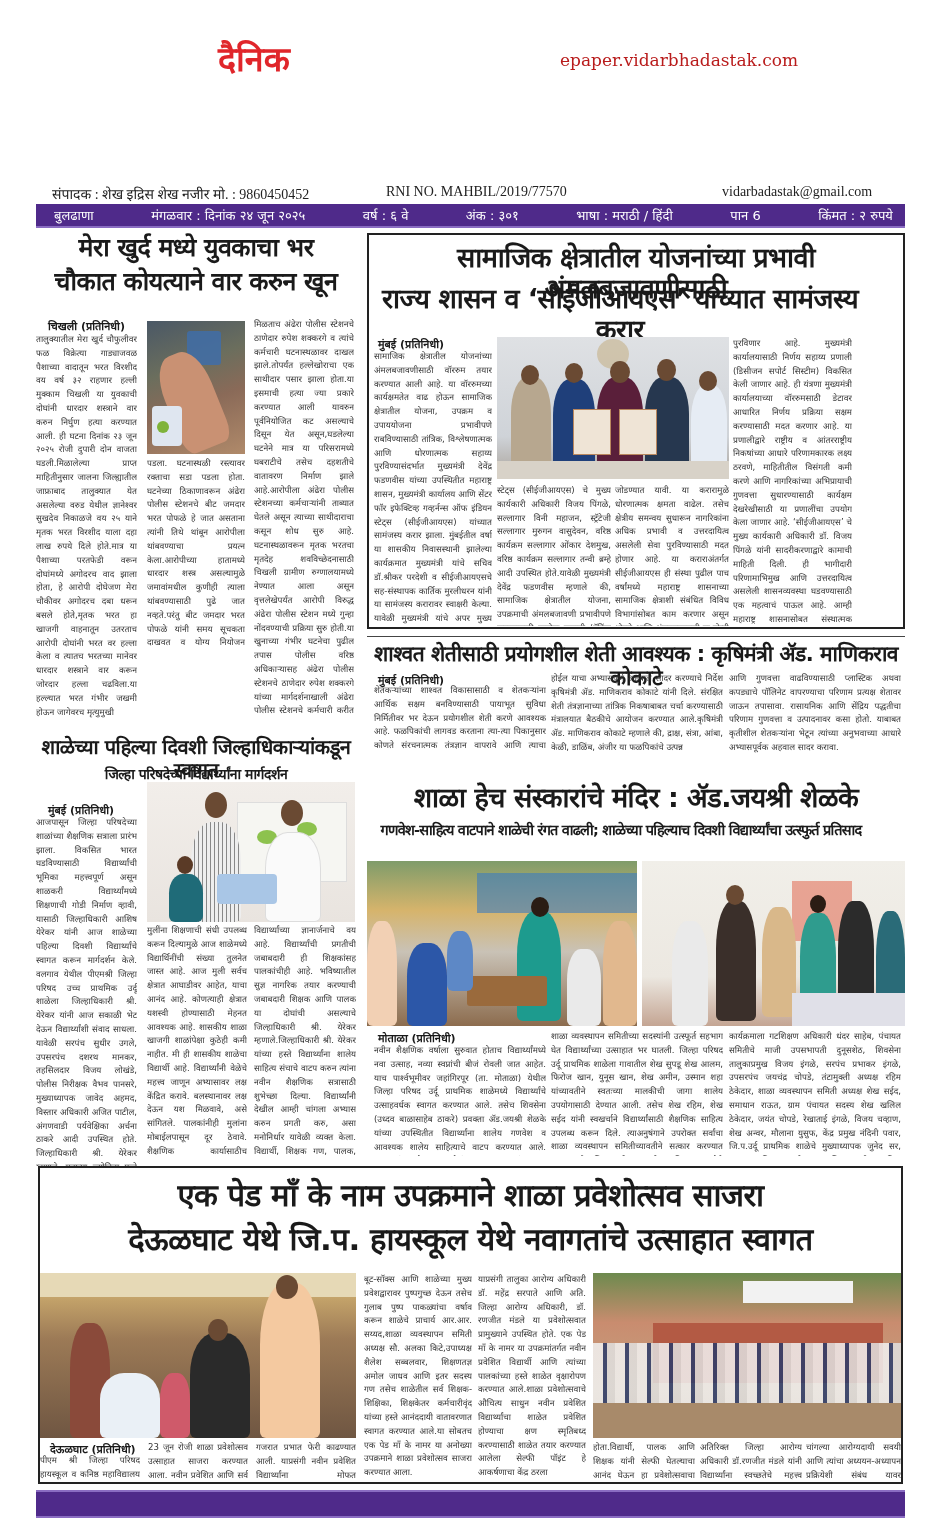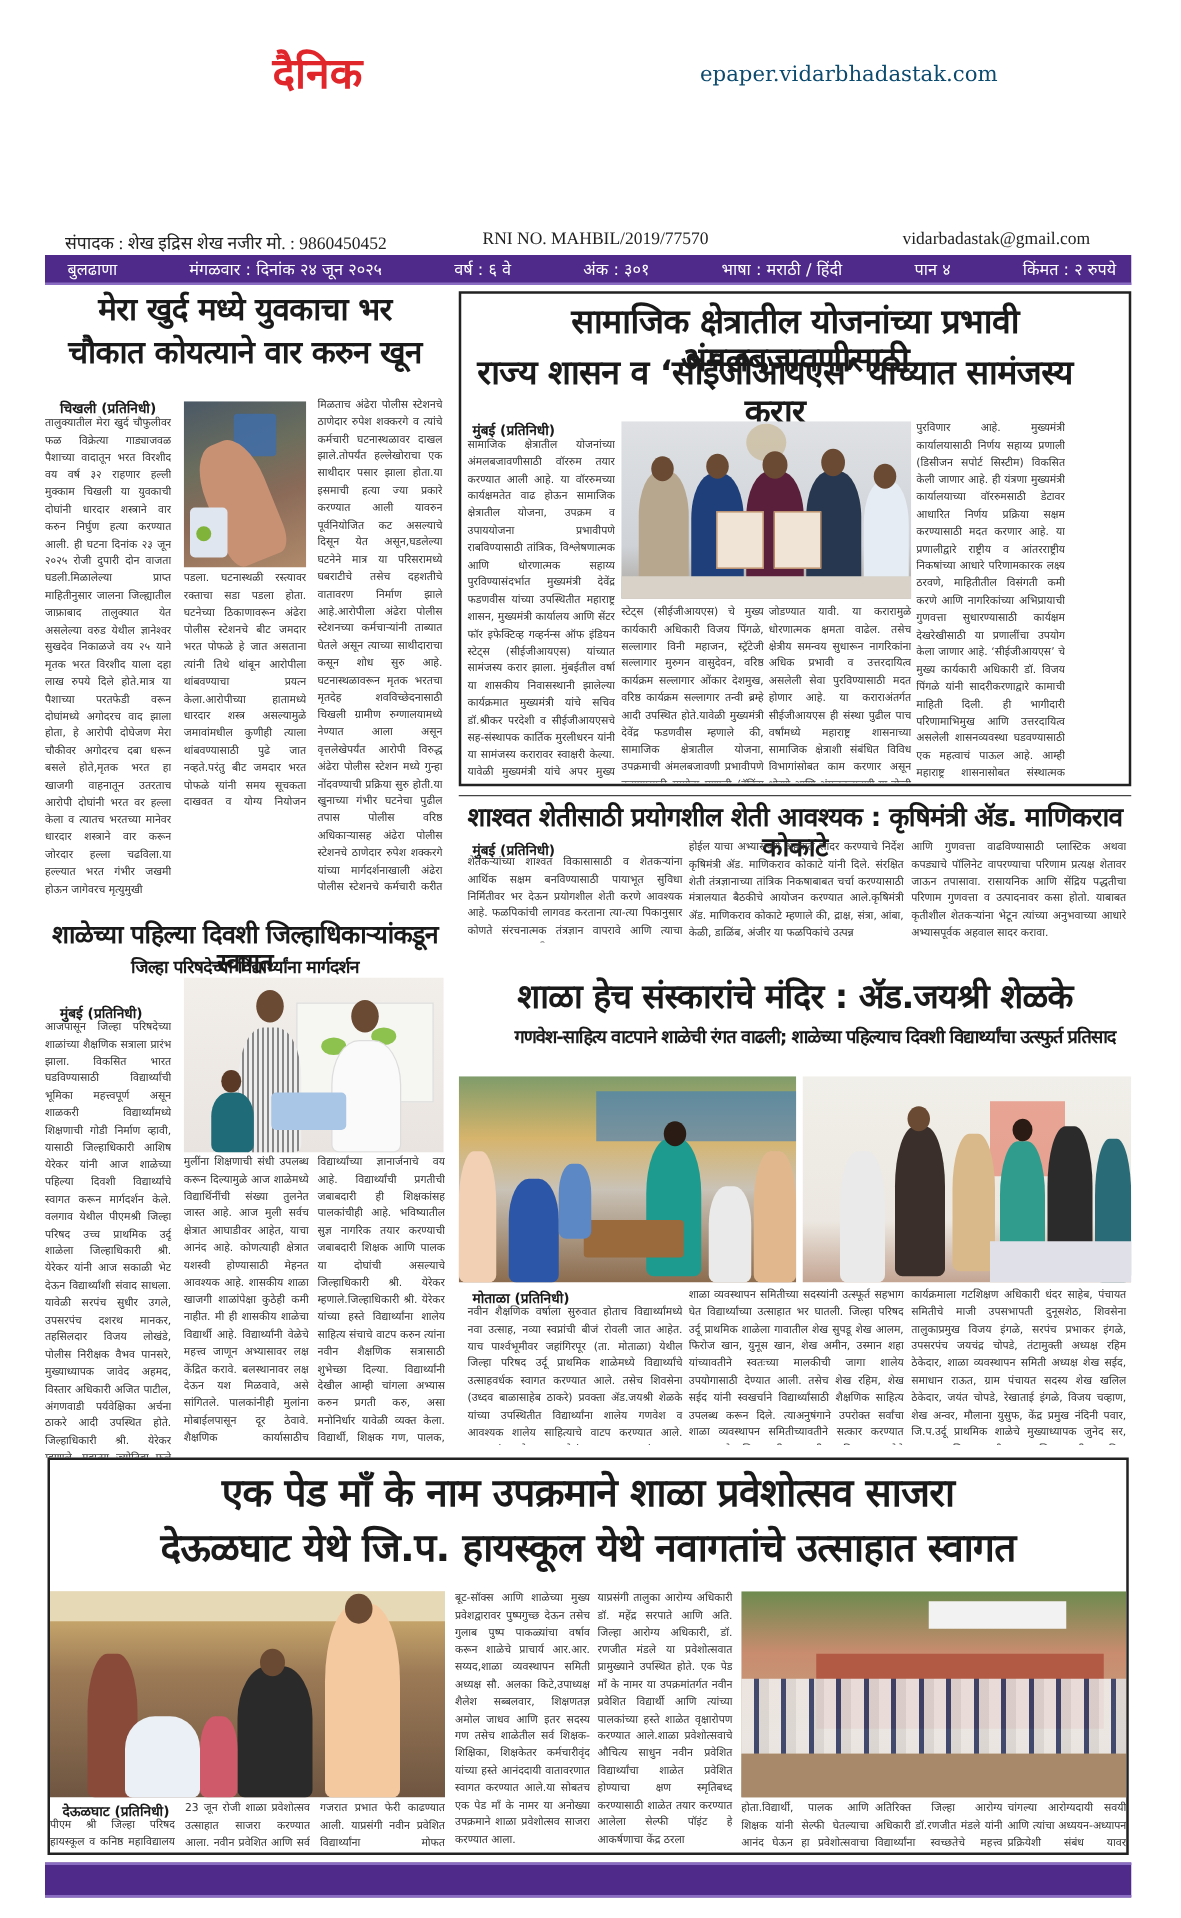--- a/index.html
+++ b/index.html
@@ -2,21 +2,21 @@
 <html><head>
 <meta charset="utf-8">
 <style>
   * { box-sizing: border-box; margin: 0; padding: 0; }
   html, body { width: 945px; height: 1534px; background: #ffffff; overflow: hidden; }
   body { font-family: "DejaVu Sans", sans-serif; color: #1a1a1a; position: relative; }
 
   .masthead { position: absolute; left: 0; top: 0; width: 945px; height: 185px; }
   .mast-dainik { position: absolute; left: 218px; top: 42px; font-size: 34px; font-weight: bold; color: #e0262b; line-height: 1; }
   .mast-title { position: absolute; left: 62px; top: 58px; font-size: 118px; font-weight: bold; color: #e0262b; line-height: 1; letter-spacing: -2px; text-shadow: 3px 3px 0 #b9b9b9; white-space: nowrap; }
-  .mast-url { position: absolute; left: 560px; top: 50px; font-family: "DejaVu Serif", serif; font-size: 17px; color: #0c4a6e; }
+  .mast-url { position: absolute; left: 560px; top: 50px; font-family: "DejaVu Serif", serif; font-size: 17px; color: #b91c1c; }
   .info-line { position: absolute; top: 184px; font-family: "Liberation Serif", serif; font-size: 14px; color: #222; white-space: nowrap; }
   .info-editor { left: 52px; }
   .info-rni { left: 370px; margin-left: 16px; }
   .info-email { left: 722px; }
 
   .datebar { position: absolute; left: 36px; top: 204px; width: 869px; height: 24px; background: #4f2a8a; color: #fff; font-size: 13px; display: flex; align-items: center; justify-content: space-between; padding: 0 12px 0 18px; border-bottom: 2px solid #8a6cc2; }
 
   .hl { font-weight: bold; color: #1a1a1a; text-align: center; line-height: 1.15; letter-spacing: -0.5px; }
   .dateline { font-weight: bold; font-size: 11px; }
   .body-text { font-size: 8.6px; line-height: 13.8px; text-align: justify; color: #333; overflow: hidden; }
@@ -41,21 +41,21 @@
 <div class="info-line info-editor">संपादक : शेख इद्रिस शेख नजीर मो. : 9860450452</div>
 <div class="info-line info-rni">RNI NO. MAHBIL/2019/77570</div>
 <div class="info-line info-email">vidarbadastak@gmail.com</div>
 
 <div class="datebar" style="background: rgb(79, 42, 138);">
   <span>बुलढाणा</span>
   <span>मंगळवार : दिनांक २४ जून २०२५</span>
   <span>वर्ष : ६ वे</span>
   <span>अंक : ३०१</span>
   <span>भाषा : मराठी / हिंदी</span>
-  <span>पान ४</span>
+  <span>पान 6</span>
   <span>किंमत : २ रुपये</span>
 </div>
 
 <div>
   <div class="hl" style="position:absolute;left:36px;top:234px;width:320px;font-size:25px;">मेरा खुर्द मध्ये युवकाचा भर</div>
   <div class="hl" style="position:absolute;left:36px;top:268px;width:320px;font-size:25px;">चौकात कोयत्याने वार करुन खून</div>
   <div class="dateline" style="position:absolute;left:48px;top:318px;">चिखली (प्रतिनिधी)</div>
   <div class="body-text" style="position:absolute;left:36px;top:333px;width:101px;height:478px;">तालुक्यातील मेरा खुर्द चौफुलीवर फळ विक्रेत्या गाड्याजवळ पैशाच्या वादातून भरत विरशीद वय वर्ष ३२ राहणार हल्ली मुक्काम चिखली या युवकाची दोघांनी धारदार शस्त्राने वार करुन निर्घुण हत्या करण्यात आली. ही घटना दिनांक २३ जून २०२५ रोजी दुपारी दोन वाजता घडली.मिळालेल्या प्राप्त माहितीनुसार जालना जिल्ह्यातील जाफ्राबाद तालुक्यात येत असलेल्या वरुड येथील ज्ञानेश्वर सुखदेव निकाळजे वय २५ याने मृतक भरत विरशीद याला दहा लाख रुपये दिले होते.मात्र या पैशाच्या परतफेडी वरून दोघांमध्ये अगोदरच वाद झाला होता, हे आरोपी दोघेजण मेरा चौकीवर अगोदरच दबा धरून बसले होते,मृतक भरत हा खाजगी वाहनातून उतरताच आरोपी दोघांनी भरत वर हल्ला केला व त्यातच भरतच्या मानेवर धारदार शस्त्राने वार करून जोरदार हल्ला चढविला.या हल्ल्यात भरत गंभीर जखमी होऊन जागेवरच मृत्युमुखी</div>
   <div class="photo" style="left:147px;top:321px;width:98px;height:133px;">
     <div class="p-bg" style="background:linear-gradient(160deg,#4a5866 0%,#6b6e5d 35%,#8a6a58 60%,#b08a6a 100%);"></div>
@@ -122,21 +122,21 @@
     <div class="figure" style="left:22px;top:92px;width:34px;height:48px;background:#1f6b78;"></div>
     <div class="head" style="left:30px;top:74px;width:16px;height:18px;background:#5a3a26;"></div>
     <div style="position:absolute;left:70px;top:92px;width:60px;height:30px;background:#a9c6e6;border-radius:4px;"></div>
   </div>
   <div class="body-text" style="position:absolute;left:147px;top:924px;width:100px;height:232px;">मुलींना शिक्षणाची संधी उपलब्ध करून दिल्यामुळे आज शाळेमध्ये विद्यार्थिनींची संख्या तुलनेत जास्त आहे. आज मुली सर्वच क्षेत्रात आघाडीवर आहेत, याचा आनंद आहे. कोणत्याही क्षेत्रात यशस्वी होण्यासाठी मेहनत आवश्यक आहे. शासकीय शाळा खाजगी शाळांपेक्षा कुठेही कमी नाहीत. मी ही शासकीय शाळेचा विद्यार्थी आहे. विद्यार्थ्यांनी वेळेचे महत्त्व जाणून अभ्यासावर लक्ष केंद्रित करावे. बलस्थानावर लक्ष देऊन यश मिळवावे, असे सांगितले. पालकांनीही मुलांना मोबाईलपासून दूर ठेवावे. शैक्षणिक कार्यासाठीच मोबाईलचा उपयोग व्हावा.</div>
   <div class="body-text" style="position:absolute;left:254px;top:924px;width:102px;height:232px;">विद्यार्थ्यांच्या ज्ञानार्जनाचे वय आहे. विद्यार्थ्यांची प्रगतीची जबाबदारी ही शिक्षकांसह पालकांचीही आहे. भविष्यातील सुज्ञ नागरिक तयार करण्याची जबाबदारी शिक्षक आणि पालक या दोघांची असल्याचे जिल्हाधिकारी श्री. येरेकर म्हणाले.जिल्हाधिकारी श्री. येरेकर यांच्या हस्ते विद्यार्थ्यांना शालेय साहित्य संचाचे वाटप करुन त्यांना नवीन शैक्षणिक सत्रासाठी शुभेच्छा दिल्या. विद्यार्थ्यांनी देखील आम्ही चांगला अभ्यास करुन प्रगती करु, असा मनोनिर्धार यावेळी व्यक्त केला. विद्यार्थी, शिक्षक गण, पालक, ग्रामस्थ उपस्थित होते.</div>
 </div>
 
 <div>
   <div class="hl" style="position:absolute;left:367px;top:782px;width:538px;font-size:27px;">शाळा हेच संस्कारांचे मंदिर : ॲड.जयश्री शेळके</div>
-  <div class="hl" style="position:absolute;left:383px;top:822px;width:538px;font-size:14.5px;letter-spacing:-0.8px;">गणवेश-साहित्य वाटपाने शाळेची रंगत वाढली; शाळेच्या पहिल्याच दिवशी विद्यार्थ्यांचा उत्स्फुर्त प्रतिसाद</div>
+  <div class="hl" style="position:absolute;left:352px;top:822px;width:538px;font-size:14.5px;letter-spacing:-0.8px;">गणवेश-साहित्य वाटपाने शाळेची रंगत वाढली; शाळेच्या पहिल्याच दिवशी विद्यार्थ्यांचा उत्स्फुर्त प्रतिसाद</div>
   <div class="photo" style="left:367px;top:861px;width:270px;height:165px;">
     <div class="p-bg" style="background:linear-gradient(180deg,#7f9c6a 0%,#d6b46c 30%,#c9c2b6 55%,#8c6c4e 100%);"></div>
     <div style="position:absolute;left:110px;top:12px;width:160px;height:40px;background:#3a7bc0;opacity:.6;"></div>
     <div class="figure" style="left:150px;top:50px;width:44px;height:110px;background:#1d9b8e;"></div>
     <div class="head" style="left:164px;top:36px;width:18px;height:20px;background:#2a1c14;"></div>
     <div style="position:absolute;left:100px;top:115px;width:80px;height:30px;background:#9a6a3c;border-radius:3px;"></div>
     <div class="figure" style="left:40px;top:82px;width:40px;height:83px;background:#2c57a8;"></div>
     <div class="figure" style="left:200px;top:88px;width:34px;height:77px;background:#eaeaea;"></div>
     <div class="figure" style="left:0;top:60px;width:30px;height:105px;background:#f2d0b4;"></div>
     <div class="figure" style="left:80px;top:70px;width:26px;height:60px;background:#5d88c6;"></div>

